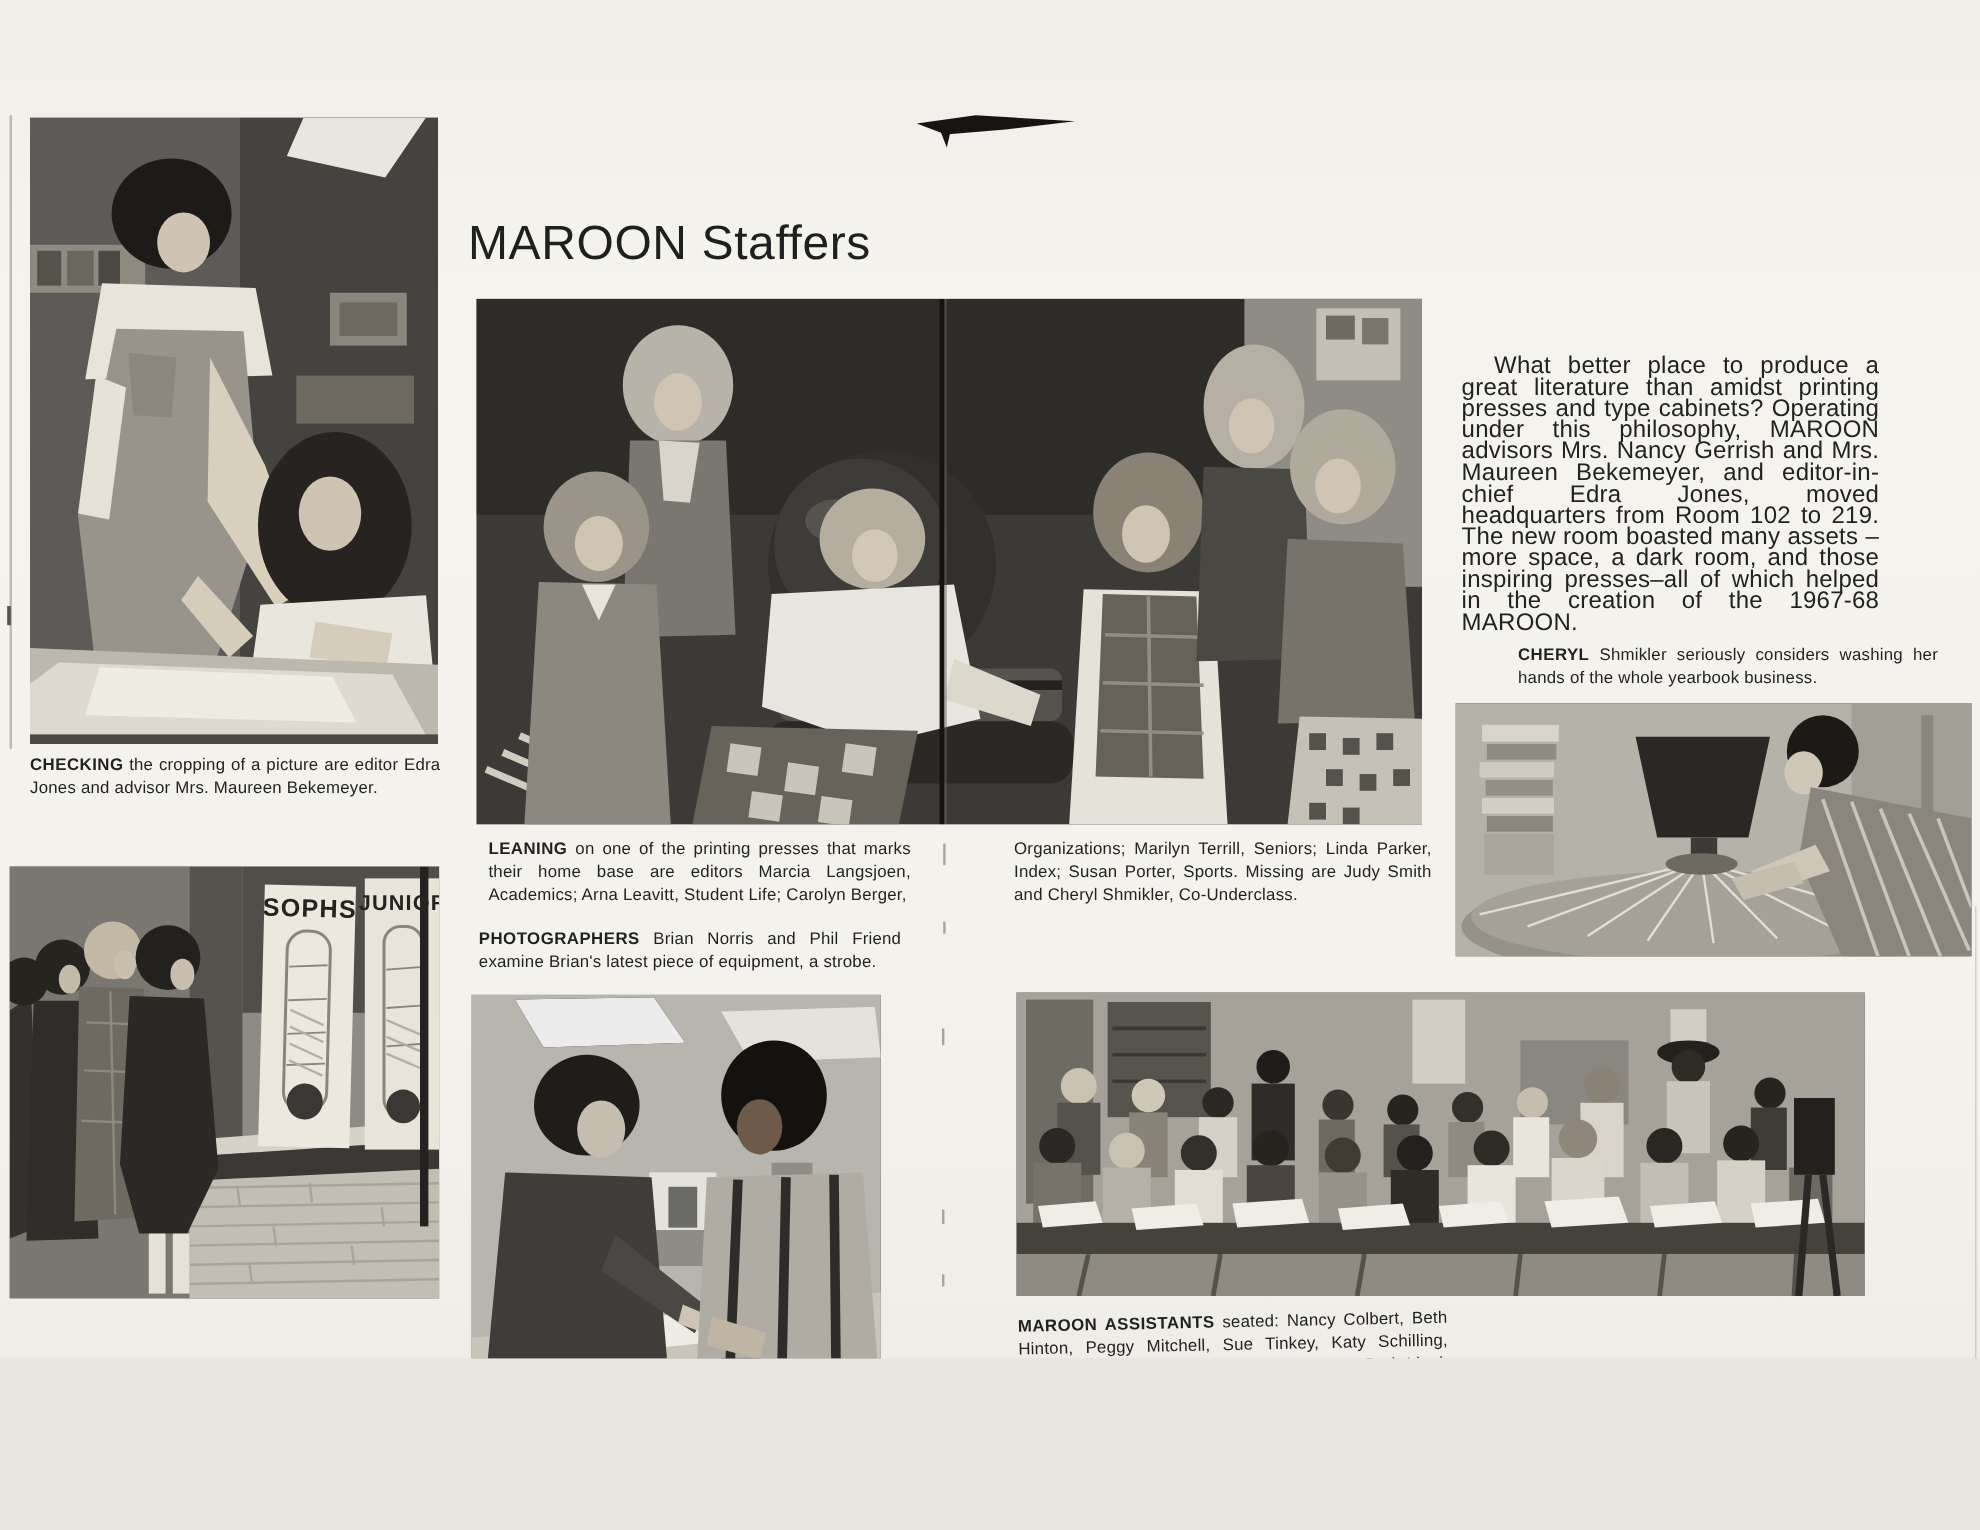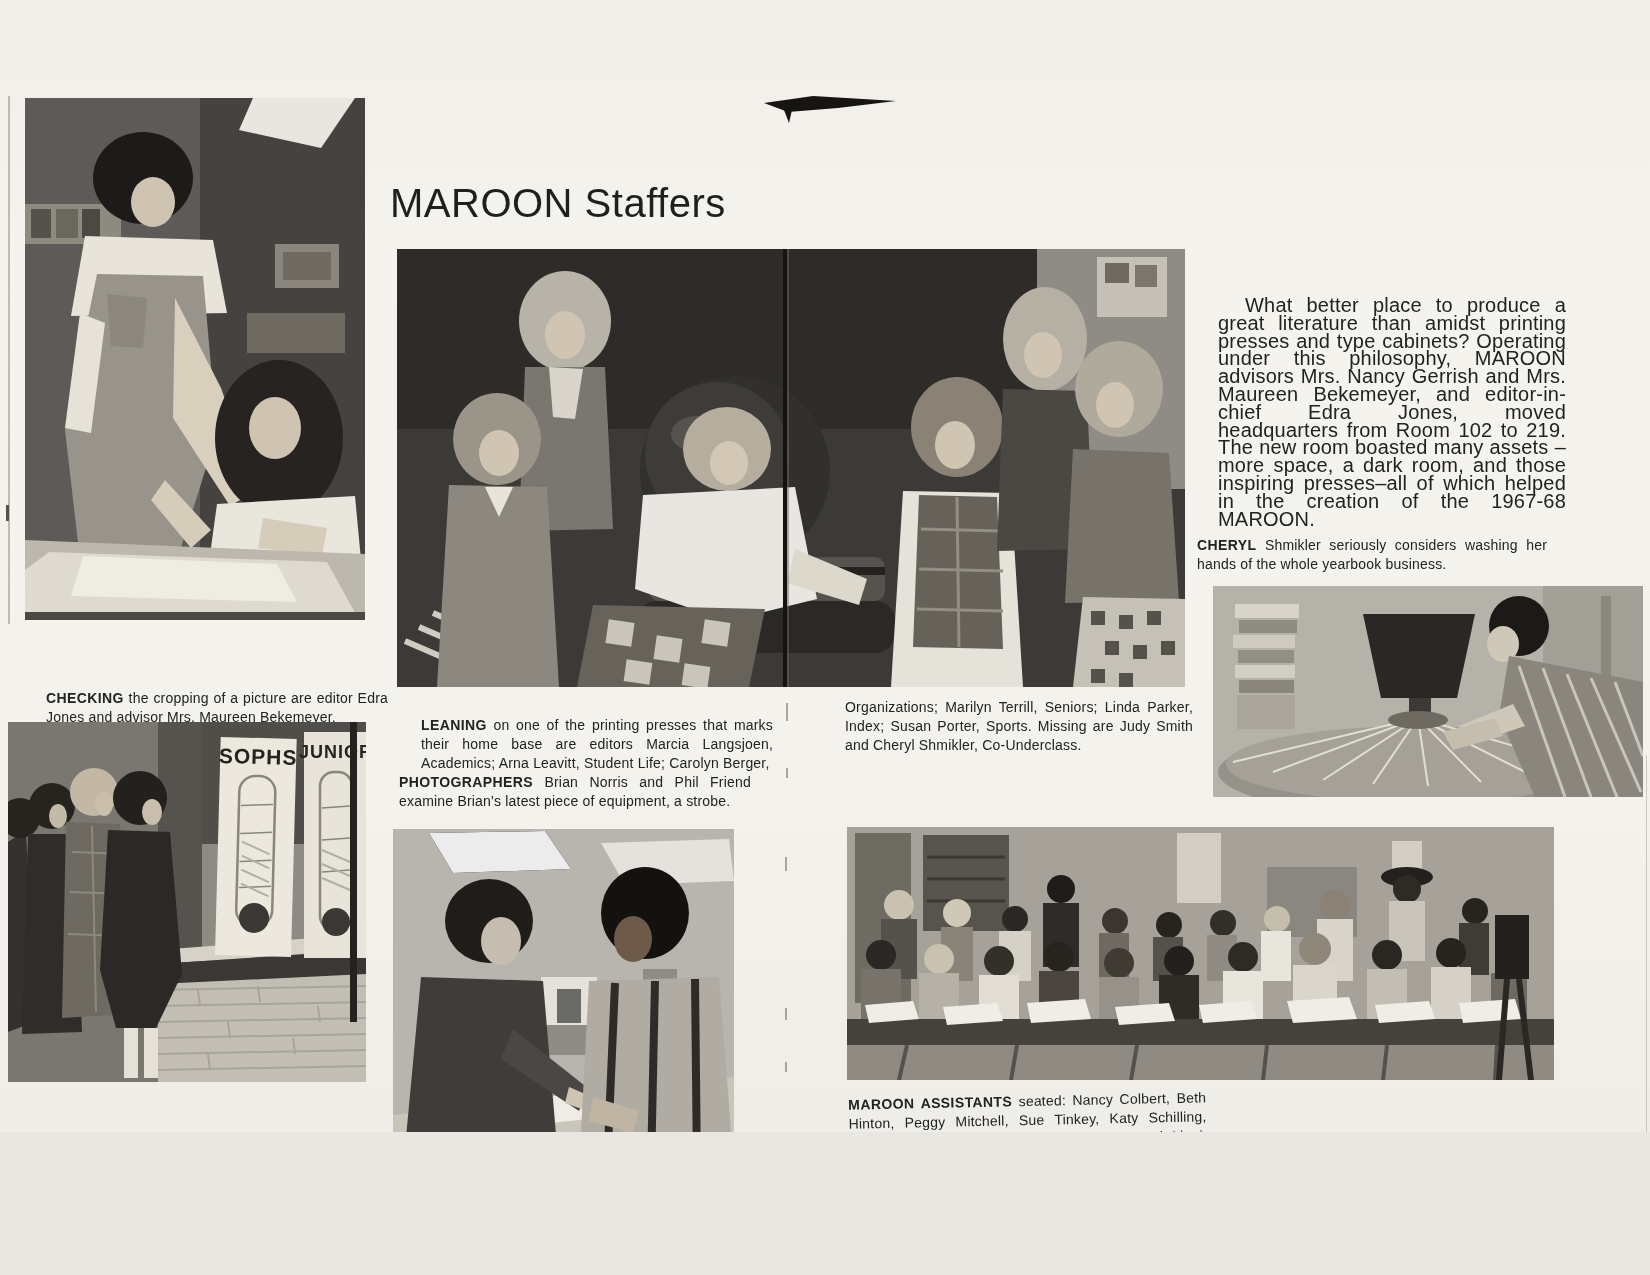--- a/index.html
+++ b/index.html
@@ -83,21 +83,21 @@
         <polygon points="238,420 302,430 297,458 233,450" fill="#d6ccba"></polygon>
       </g>
 
       <polygon points="0,442 340,456 340,522 0,522" fill="#bdb8ad"></polygon>
       <polygon points="24,454 302,464 334,522 0,522 0,472" fill="#dedacf"></polygon>
       <polygon points="58,458 252,466 272,504 46,498" fill="#efece4"></polygon>
       <polygon points="140,382 186,432 166,450 126,402" fill="#d6ccba"></polygon>
       <rect x="0" y="514" width="340" height="8" fill="#4a4843"></rect>
     </svg>
   </div>
-  <div class="cap" style="left:25px;top:689px;width:342px;margin-left:21px;">
+  <div class="cap" style="left:25px;top:628px;width:342px;">
     <b>CHECKING</b>
     <span>the cropping of a picture are editor Edra Jones and advisor Mrs. Maureen Bekemeyer.</span>
   </div>
 
   <div class="photo" style="left:8px;top:722px;width:358px;height:360px;">
     <svg viewBox="0 0 358 360" preserveAspectRatio="none">
       <rect width="358" height="360" fill="#8e8b85"></rect>
       <rect width="150" height="360" fill="#7a7771"></rect>
       <rect x="150" width="44" height="285" fill="#55534e"></rect>
       <rect x="194" width="164" height="122" fill="#504e49"></rect>
@@ -273,21 +273,21 @@
             <rect x="764" y="392" width="14" height="14"></rect>
           <rect x="694" y="420" width="14" height="14"></rect>
             <rect x="722" y="424" width="14" height="14"></rect>
         </g>
       </g>
 
       <rect x="386" width="4" height="438" fill="#14130f"></rect>
       <rect x="390" width="2" height="438" fill="#6a675f" opacity=".5"></rect>
     </svg>
   </div>
-  <div class="cap" style="left:421px;top:698px;width:352px;margin-top:18px;">
+  <div class="cap" style="left:407px;top:698px;width:352px;">
     <b>LEANING</b>
     <span>on one of the printing presses that marks their home base are editors Marcia Langsjoen, Academics; Arna Leavitt, Student Life; Carolyn Berger,</span>
   </div>
   <div class="cap" style="left:845px;top:698px;width:348px;">
     <span>Organizations; Marilyn Terrill, Seniors; Linda Parker, Index; Susan Porter, Sports. Missing are Judy Smith and Cheryl Shmikler, Co-Underclass.</span>
   </div>
 
   <div class="cap" style="left:399px;top:773px;width:352px;">
     <b>PHOTOGRAPHERS</b>
     <span>Brian Norris and Phil Friend examine Brian's latest piece of equipment, a strobe.</span>
@@ -324,21 +324,21 @@
             <line x1="262" y1="152" x2="258" y2="341"></line>
           <line x1="302" y1="150" x2="304" y2="341"></line>
         </g>
         <polygon points="200,268 246,282 240,304 196,292" fill="#c0b5a2"></polygon>
       </g>
     </svg>
   </div>
 
   <div class="bodycopy">What better place to produce a great literature than amidst printing presses and type cabinets? Operating under this philosophy, MAROON advisors Mrs. Nancy Gerrish and Mrs. Maureen Bekemeyer, and editor-in-chief Edra Jones, moved headquarters from Room 102 to 219. The new room boasted many assets –more space, a dark room, and those inspiring presses–all of which helped in the creation of the 1967-68 MAROON.</div>
 
-  <div class="cap" style="left:1197px;top:536px;width:350px;">
+  <div class="cap" style="left:1265px;top:536px;width:350px;">
     <b>CHERYL</b>
     <span>Shmikler seriously considers washing her hands of the whole yearbook business.</span>
   </div>
   <div class="photo" style="left:1213px;top:586px;width:430px;height:211px;">
     <svg viewBox="0 0 430 211" preserveAspectRatio="none">
       <rect width="430" height="211" fill="#b5b2aa"></rect>
       <rect x="330" y="0" width="100" height="211" fill="#a29f97"></rect>
       <rect x="388" y="10" width="10" height="120" fill="#8a877f"></rect>
 
       <g>

